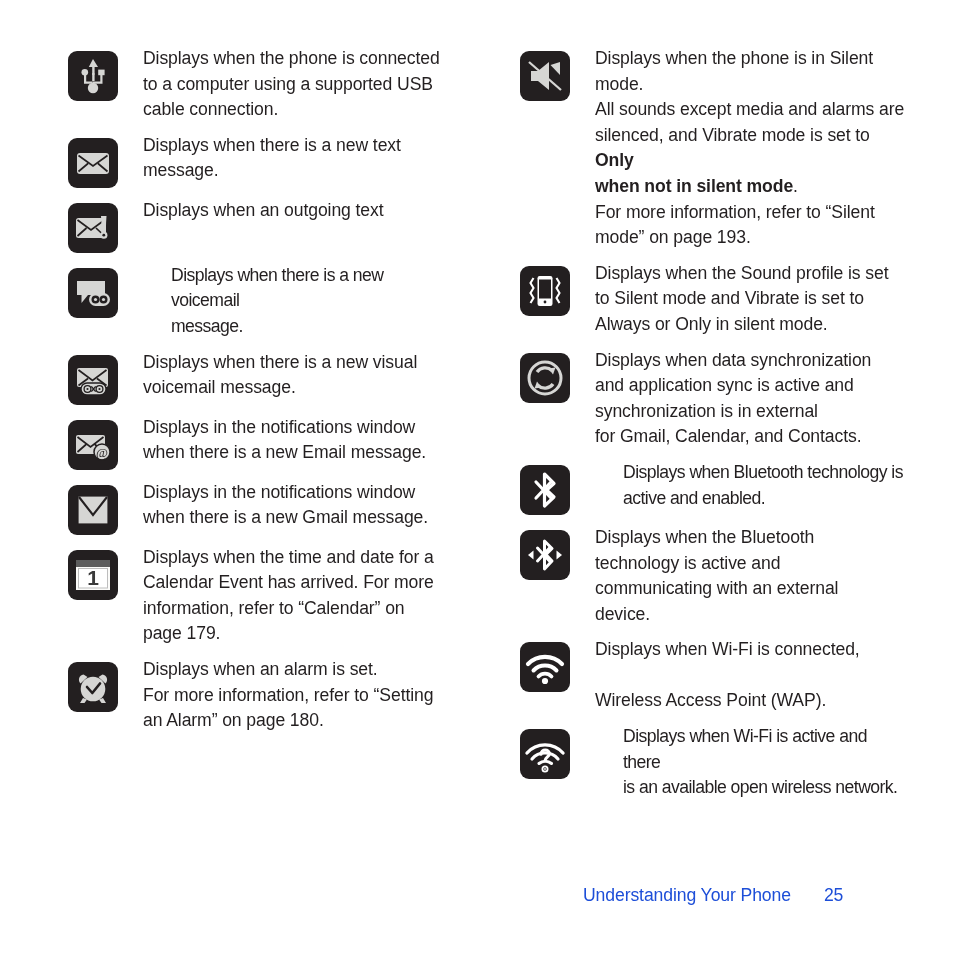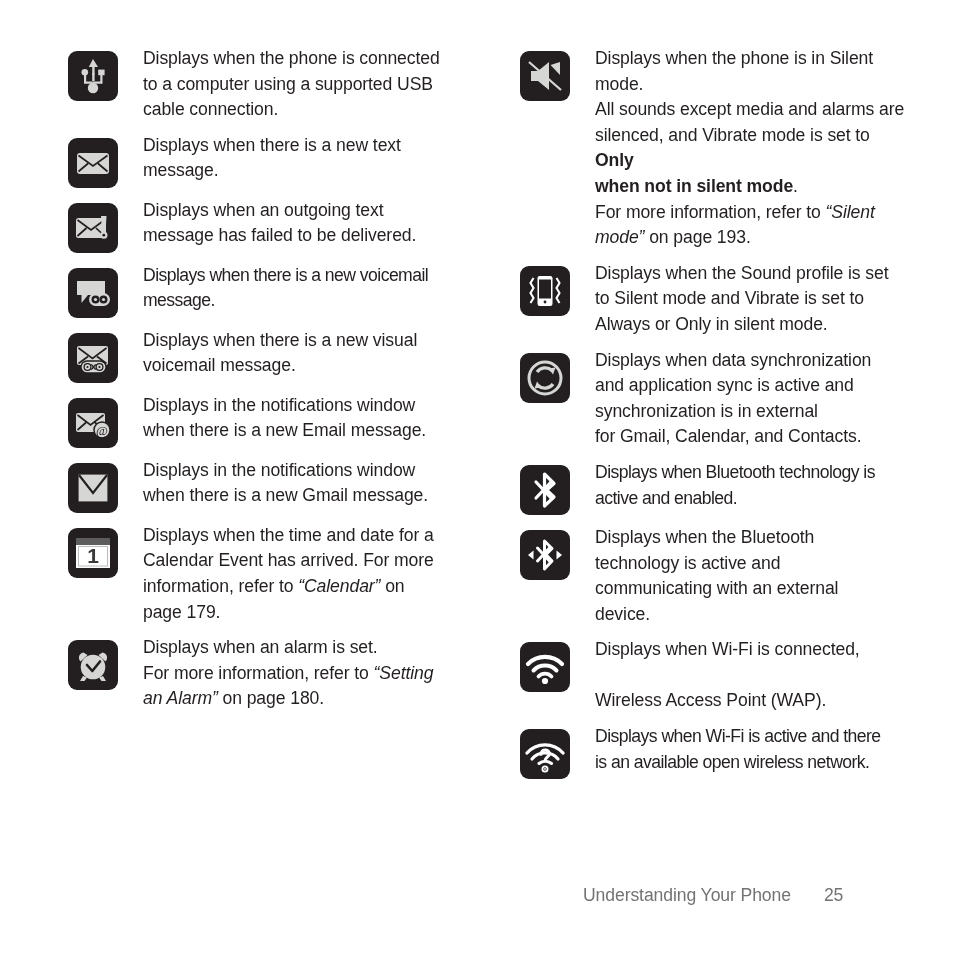--- a/index.html
+++ b/index.html
@@ -50,30 +50,30 @@
   .icon svg { display: block; width: 50px; height: 50px; }
 
   .desc {
     font-size: 17.6px;
     line-height: 1.455;
     letter-spacing: -0.1px;
     color: #231f20;
     padding-top: 2px;
     word-spacing: 0px;
   }
-  .desc .it { font-style: italic; }
+  .desc .it { }
   .desc .bd { font-weight: bold; }
-  .desc.tight { letter-spacing: -0.55px; }
+  .desc.tight { letter-spacing: -0.55px; margin-left: 28px; }
 
   .footer {
     position: absolute;
     left: 583px;
     top: 885px;
     font-size: 17.6px;
-    color: #737373;
+    color: #1d4ed8;
     letter-spacing: -0.1px;
   }
   .footer .pagenum { margin-left: 33px; }
 </style>
 </head>
 <body>
 
 <div class="page">
 
   <div class="column col-left">
@@ -127,21 +127,20 @@
             <path d="M9.5 17 L23 27 L36.5 17 M9.5 33 L18.5 25 M36.5 33 L28 25" stroke="#231f20" stroke-width="1.7" fill="none"></path>
             <path d="M33 13 h5.5 l-0.8 14 h-3.9 z" fill="#d6d6d4"></path>
             <circle cx="35.8" cy="32.2" r="3.6" fill="#d6d6d4"></circle>
             <circle cx="35.8" cy="32.2" r="1.4" fill="#231f20"></circle>
           </g>
             </svg>
         </span>
       </div>
       <div class="desc">
         <span>Displays when an outgoing text</span><br>
-        <span>message has failed to be delivered.</span>
       </div>
     </div>
 
     <div class="row">
       <div class="icon-cell">
         <span class="icon">
           <svg viewBox="0 0 50 50">
               <g>
             <path d="M9 13 h28 v14 h-17 l-6.5 8 v-8 h-4.5 z" fill="#d6d6d4"></path>
             <rect x="21" y="25" width="21" height="13" rx="6.5" fill="#d6d6d4"></rect>

